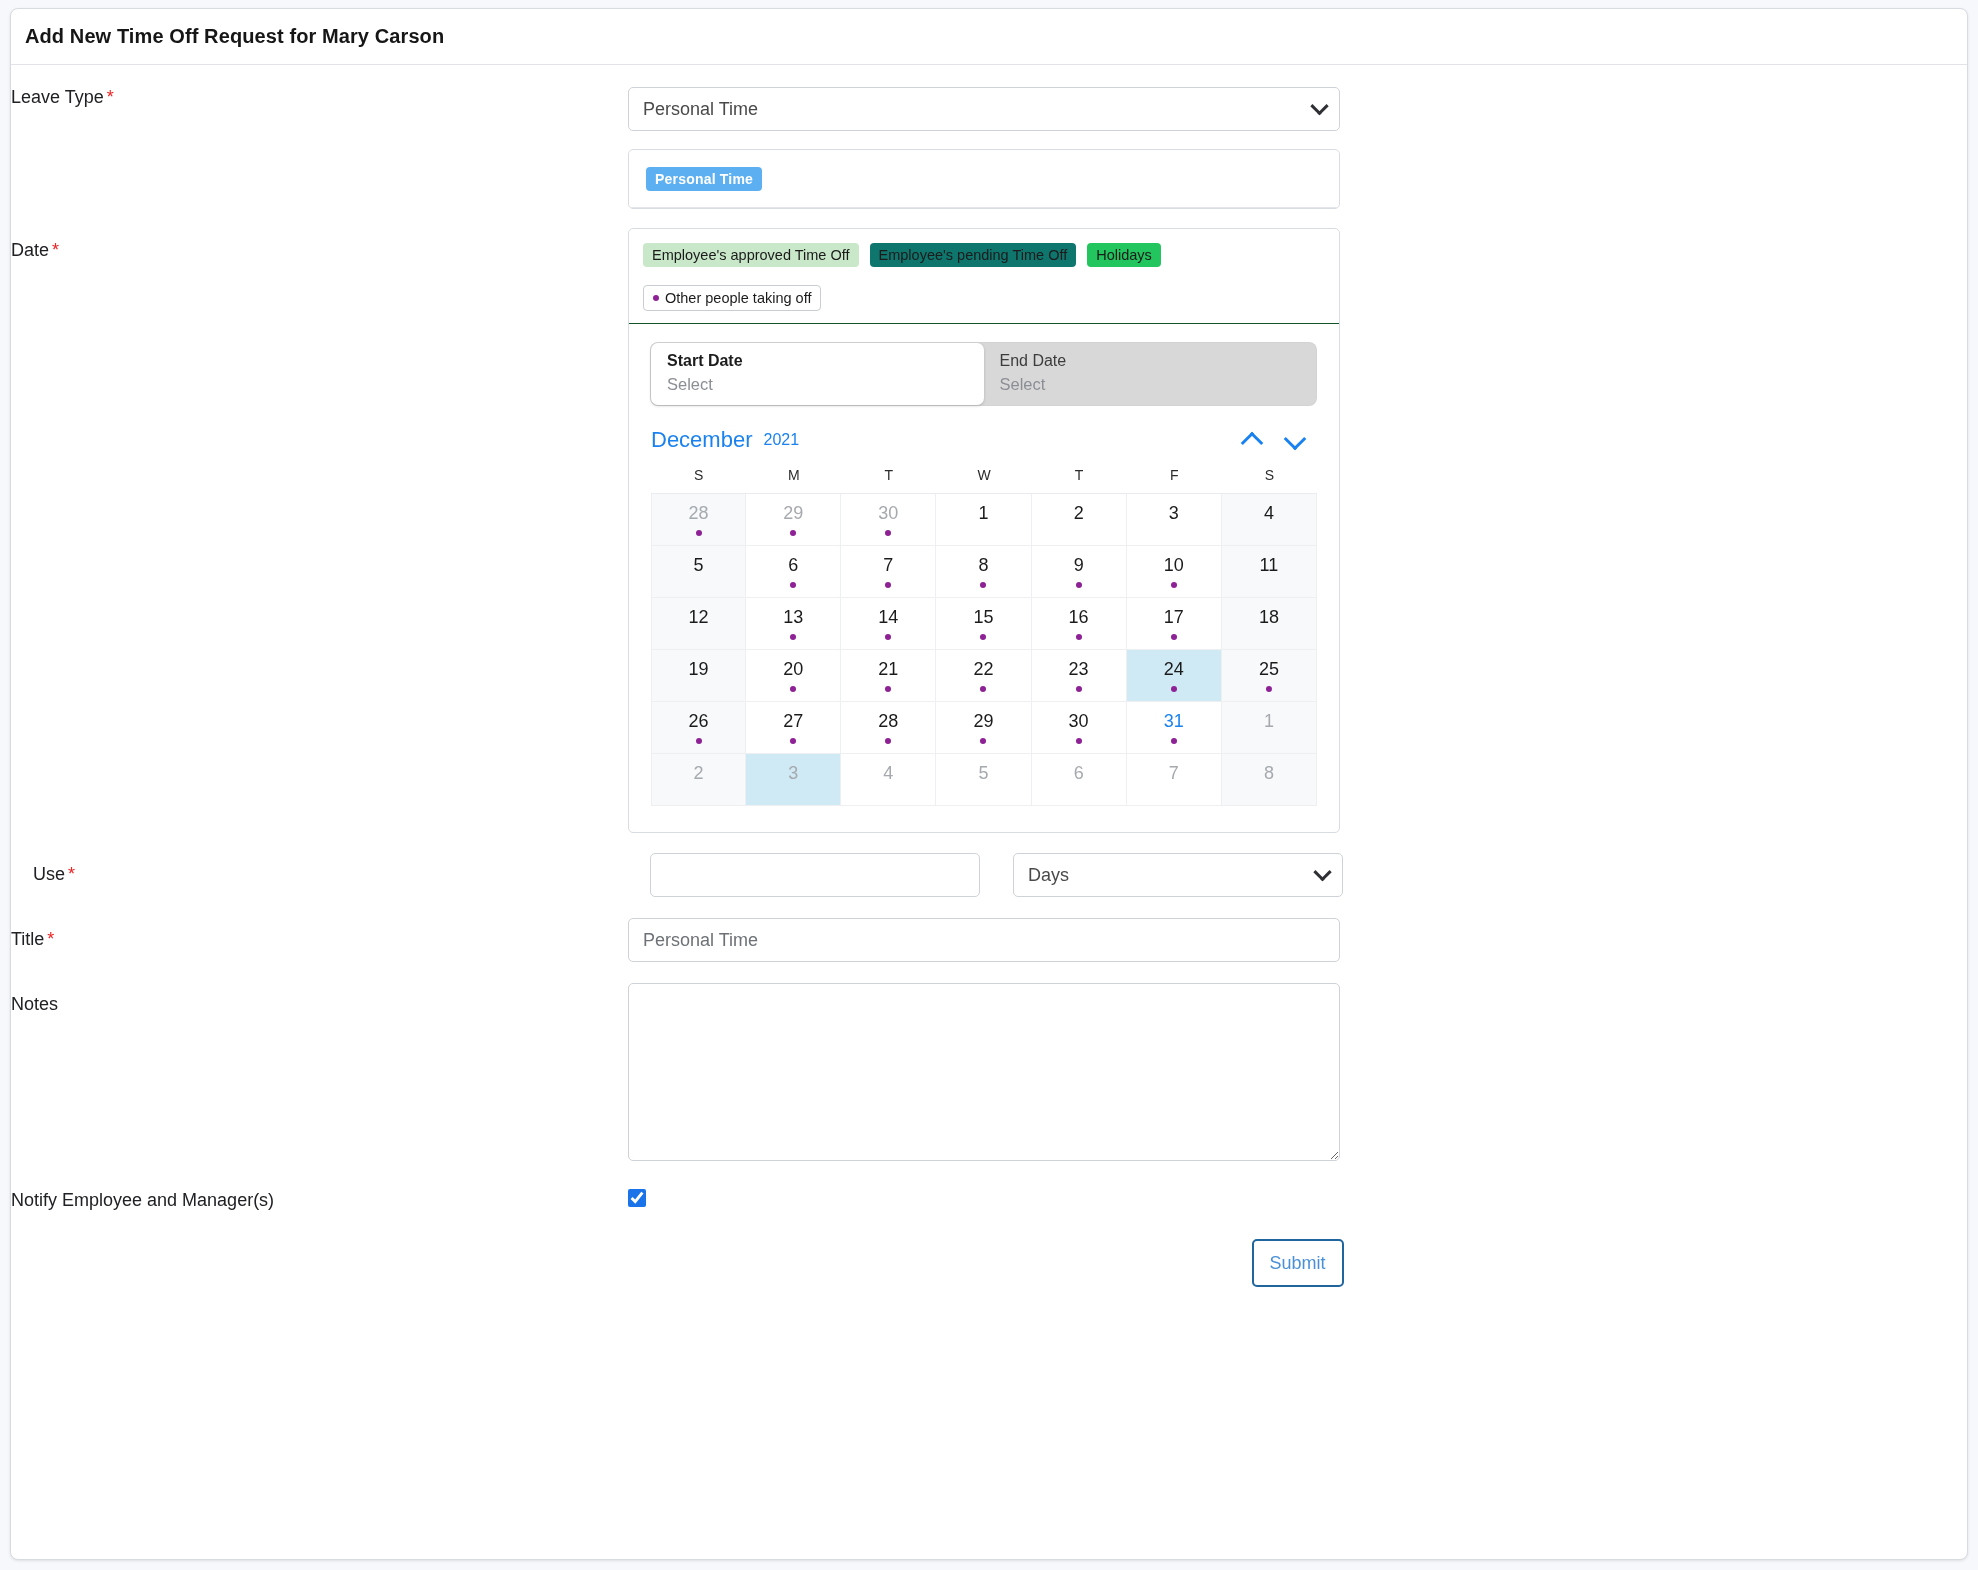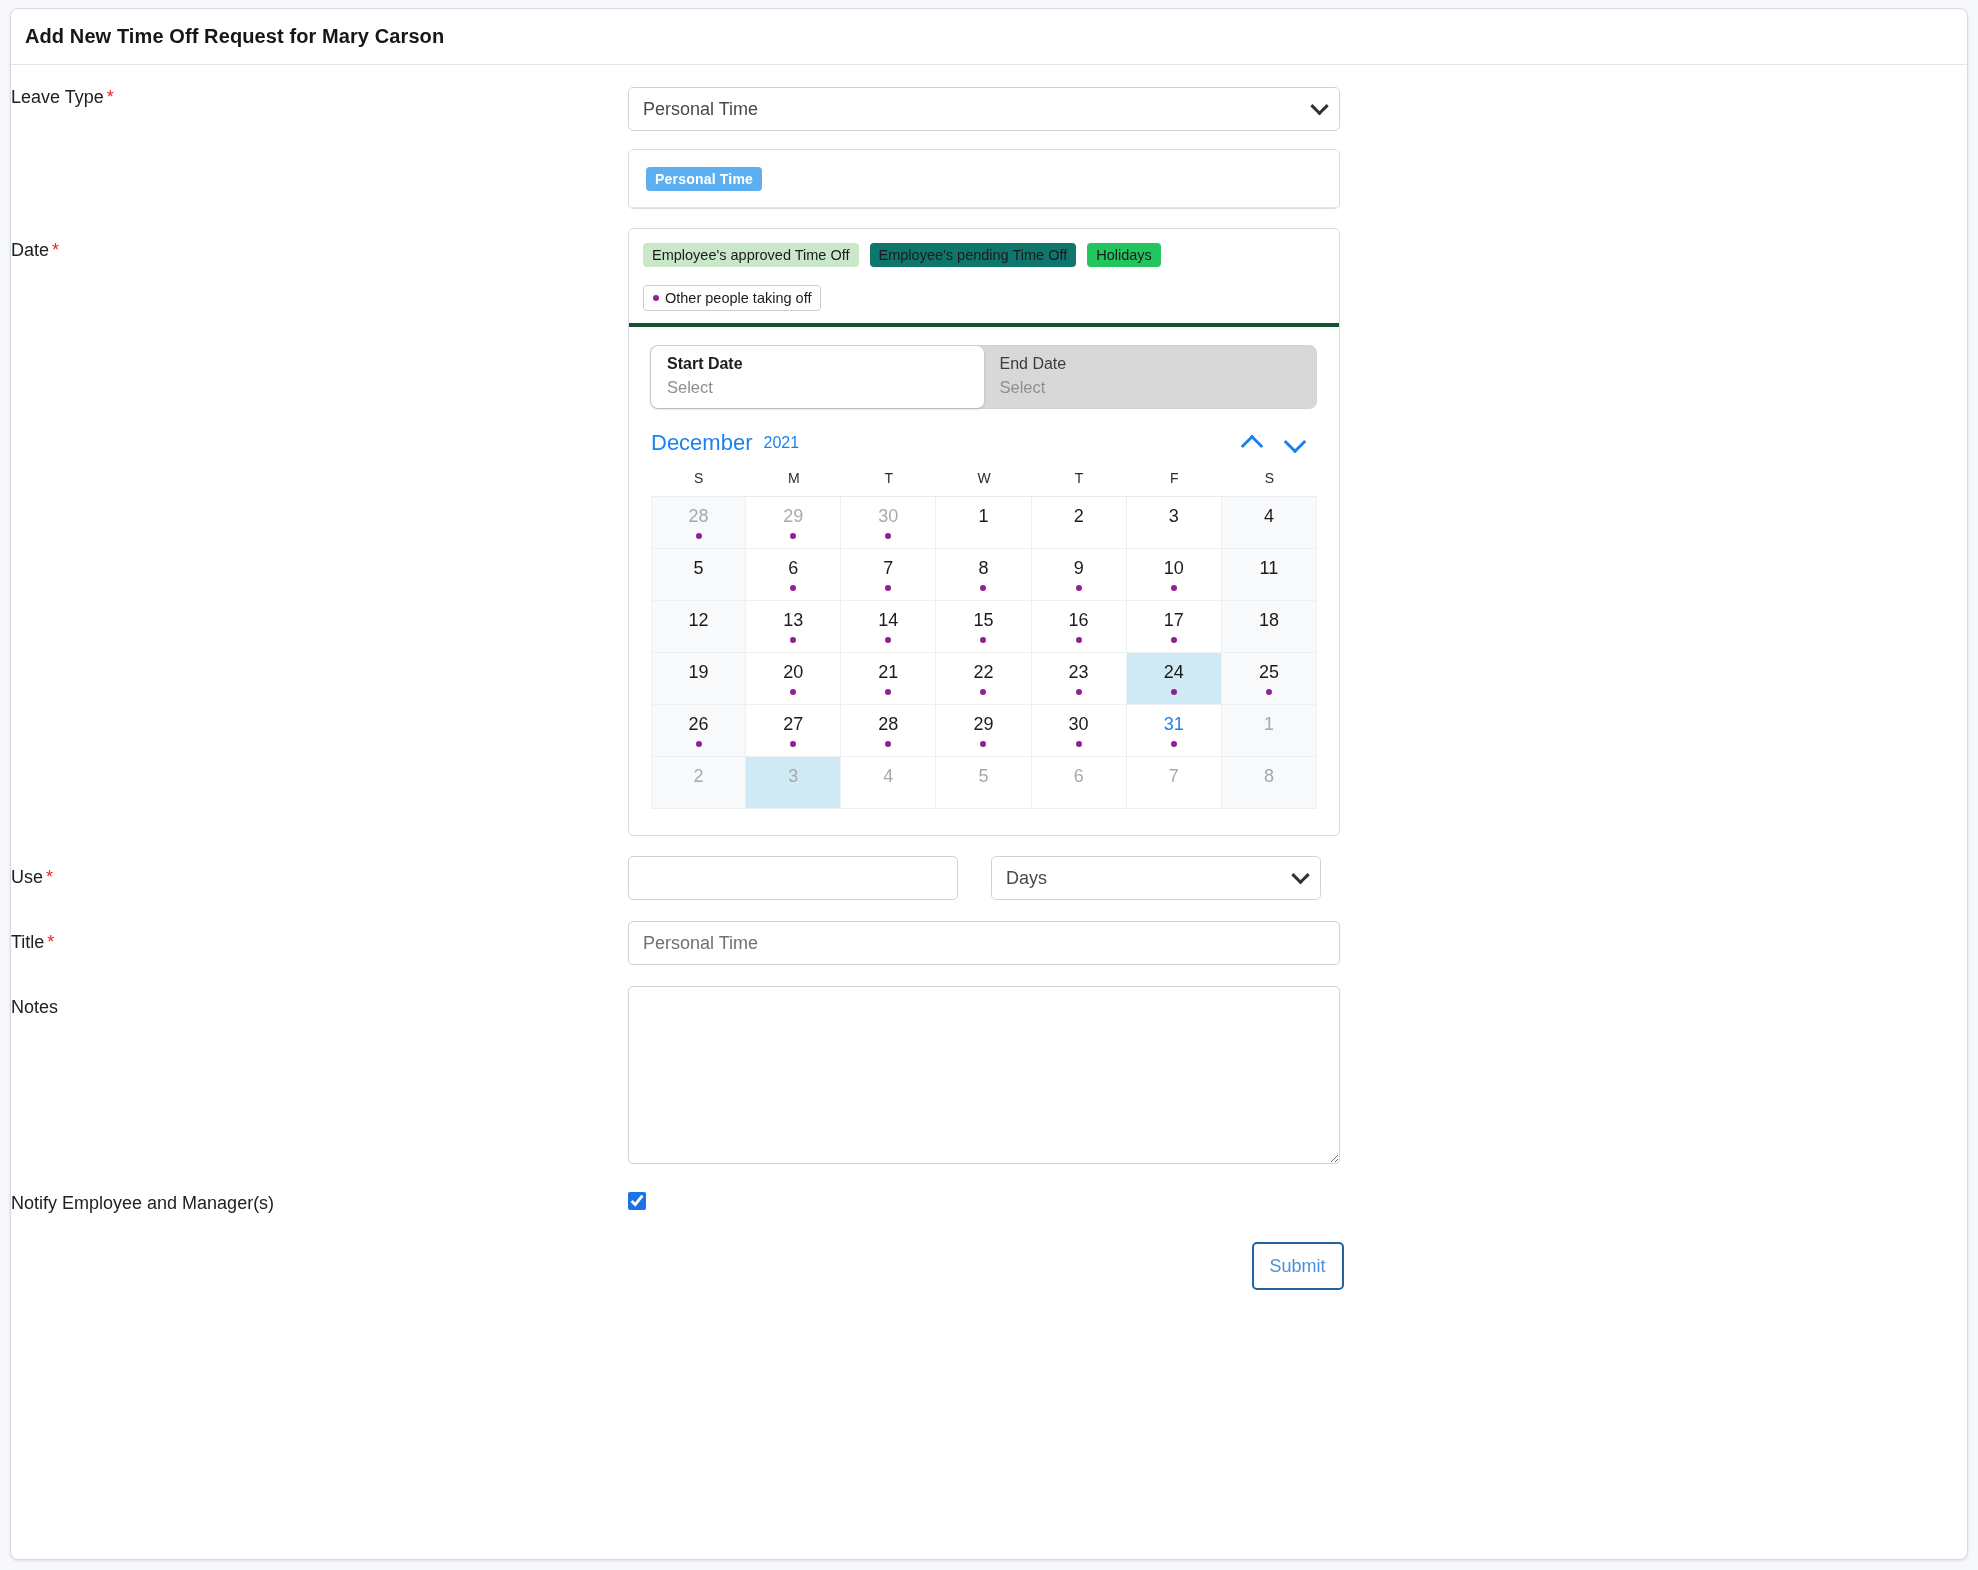--- a/index.html
+++ b/index.html
@@ -91,21 +91,21 @@
     transform: rotate(45deg);
   }
 
   
   .date-panel {
     width: 712px;
     border: 1px solid #d9dce0; border-radius: 5px; background: #fff;
   }
   .legend-wrap {
     padding: 14px 14px 12px 14px;
-    border-bottom: 4px solid #14532d;
+    border-bottom: 1px solid #14532d;
   }
   .legend-row { display: flex; gap: 11px; flex-wrap: wrap; }
   .legend-row + .legend-row { margin-top: 18px; }
   .chip {
     font-size: 14.5px; color: #1b1b1b;
     padding: 4px 9px; border-radius: 4px;
     white-space: nowrap;
   }
   .chip-approved { background: #c9e8c9; }
   .chip-pending  { background: #0f766e; }
@@ -461,21 +461,21 @@
                   </div>
                 </div>
               </div>
           </div>
 
         </div>
       </div>
     </div>
 
     <div class="row" style="margin-top:20px;">
-      <div class="lbl-col" style="padding-top:11px;">
+      <div class="lbl-col" style="padding-top:11px;margin-left:22px;">
         <span>Use</span><span class="req">*</span>
       </div>
       <div class="ctl-col" style="display:flex; gap:33px;">
         <input class="text-input" type="text" placeholder="" style="">
         <div class="select-box small">
           <span>Days</span>
           <span class="caret-down"></span>
         </div>
       </div>
     </div>

